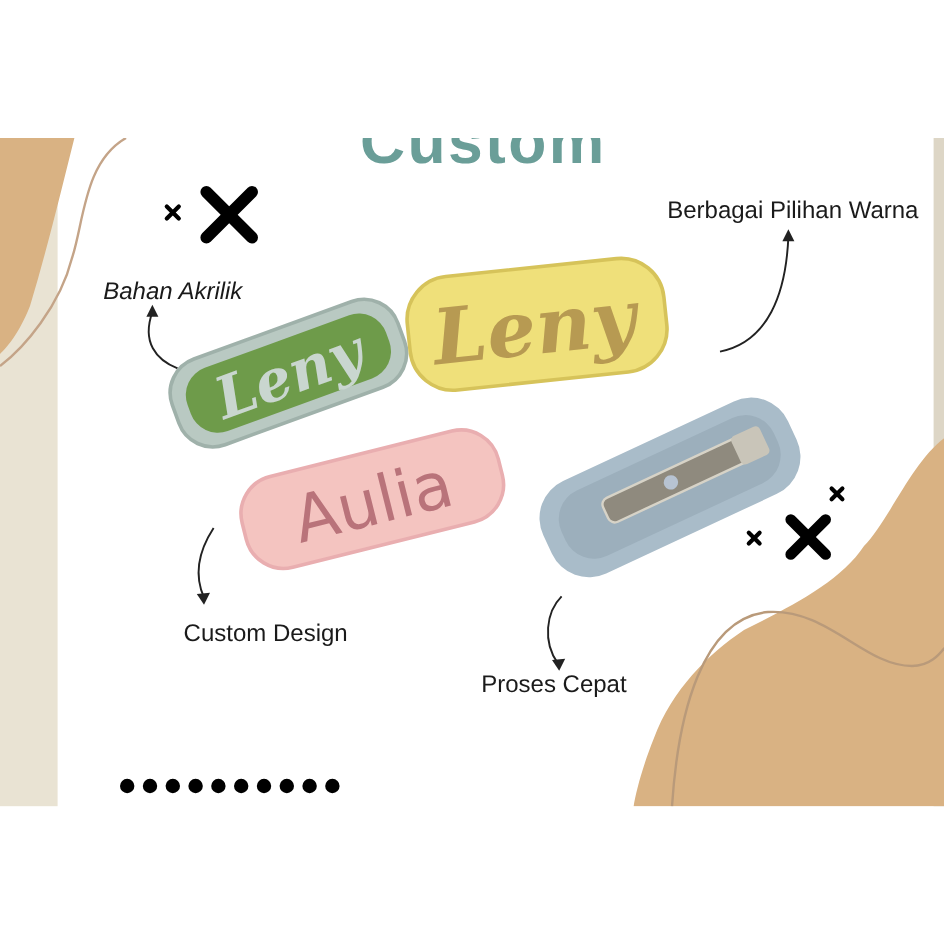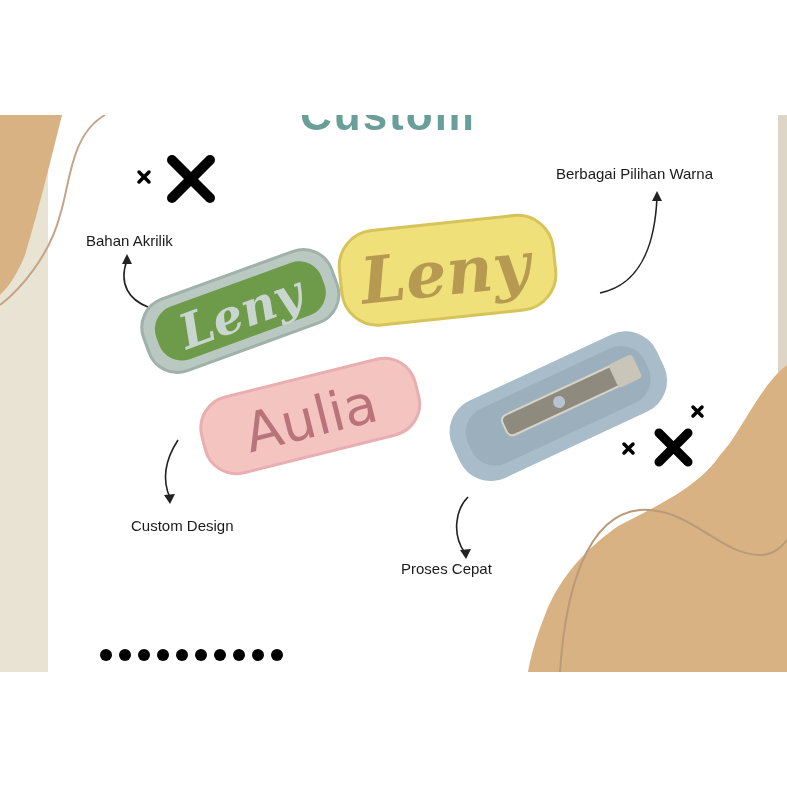--- a/index.html
+++ b/index.html
@@ -1,21 +1,21 @@
 <!DOCTYPE html>
 <html><head>
 <meta charset="utf-8">
 <style>
   html, body { margin:0; padding:0; background:#ffffff; }
   body { width:787px; height:787px; position:relative; overflow:hidden; font-family:"Liberation Sans", sans-serif; }
   .canvas { position:absolute; left:0; top:115px; width:787px; height:557px; overflow:hidden; background:#ffffff; }
   .strip-left { position:absolute; left:0; top:0; width:48px; height:557px; background:#e9e3d3; }
   .strip-right { position:absolute; right:0; top:0; width:9px; height:557px; background:#ddd6c6; }
-  .heading { position:absolute; left:300px; top:-22px; font-size:44px; font-weight:bold; color:#6a9e98; letter-spacing:2px; line-height:1; }
-  .label { position:absolute; font-size:15px; color:#1a1a1a; white-space:nowrap; }
+  .heading { position:absolute; left:300px; top:-22px; font-size:52px; font-weight:bold; color:#6a9e98; letter-spacing:2px; line-height:1; }
+  .label { position:absolute; font-size:20px; color:#1a1a1a; white-space:nowrap; }
   .dots { position:absolute; left:100px; top:534px; display:flex; gap:7px; }
   .dot { width:12px; height:12px; border-radius:50%; background:#000; }
   svg { position:absolute; left:0; top:0; }
   .pin-text { font-family:"DejaVu Serif", serif; font-style:italic; font-weight:bold; }
 </style>
 </head>
 <body>
 
 <div class="canvas">
   <div class="strip-left"></div>
@@ -84,23 +84,23 @@
       <rect x="445" y="250" width="225" height="85" rx="34" fill="#a9bcc9"></rect>
       <rect x="460" y="262" width="195" height="60" rx="26" fill="#9cafbc"></rect>
       <rect x="500" y="278" width="140" height="22" rx="6" fill="#8f8a7e" stroke="#d7d3c7" stroke-width="2"></rect>
       <rect x="620" y="276" width="26" height="26" rx="4" fill="#c9c5b9"></rect>
       <circle cx="560" cy="289" r="6" fill="#b7c3d2"></circle>
     </g>
   </svg>
 
   <div class="heading">Custom</div>
 
-  <div class="label" style="left:86px; top:117px;">Bahan Akrilik</div>
+  <div class="label" style="left:86px; top:117px;font-style:italic;">Bahan Akrilik</div>
   <div class="label" style="left:556px; top:50px;">Berbagai Pilihan Warna</div>
-  <div class="label" style="left:131px; top:402px;">Custom Design</div>
+  <div class="label" style="left:153px; top:402px;">Custom Design</div>
   <div class="label" style="left:401px; top:445px;">Proses Cepat</div>
 
   <div class="dots">
     <span class="dot"></span>
     <span class="dot"></span>
     <span class="dot"></span>
     <span class="dot"></span>
     <span class="dot"></span>
     <span class="dot"></span>
     <span class="dot"></span>

